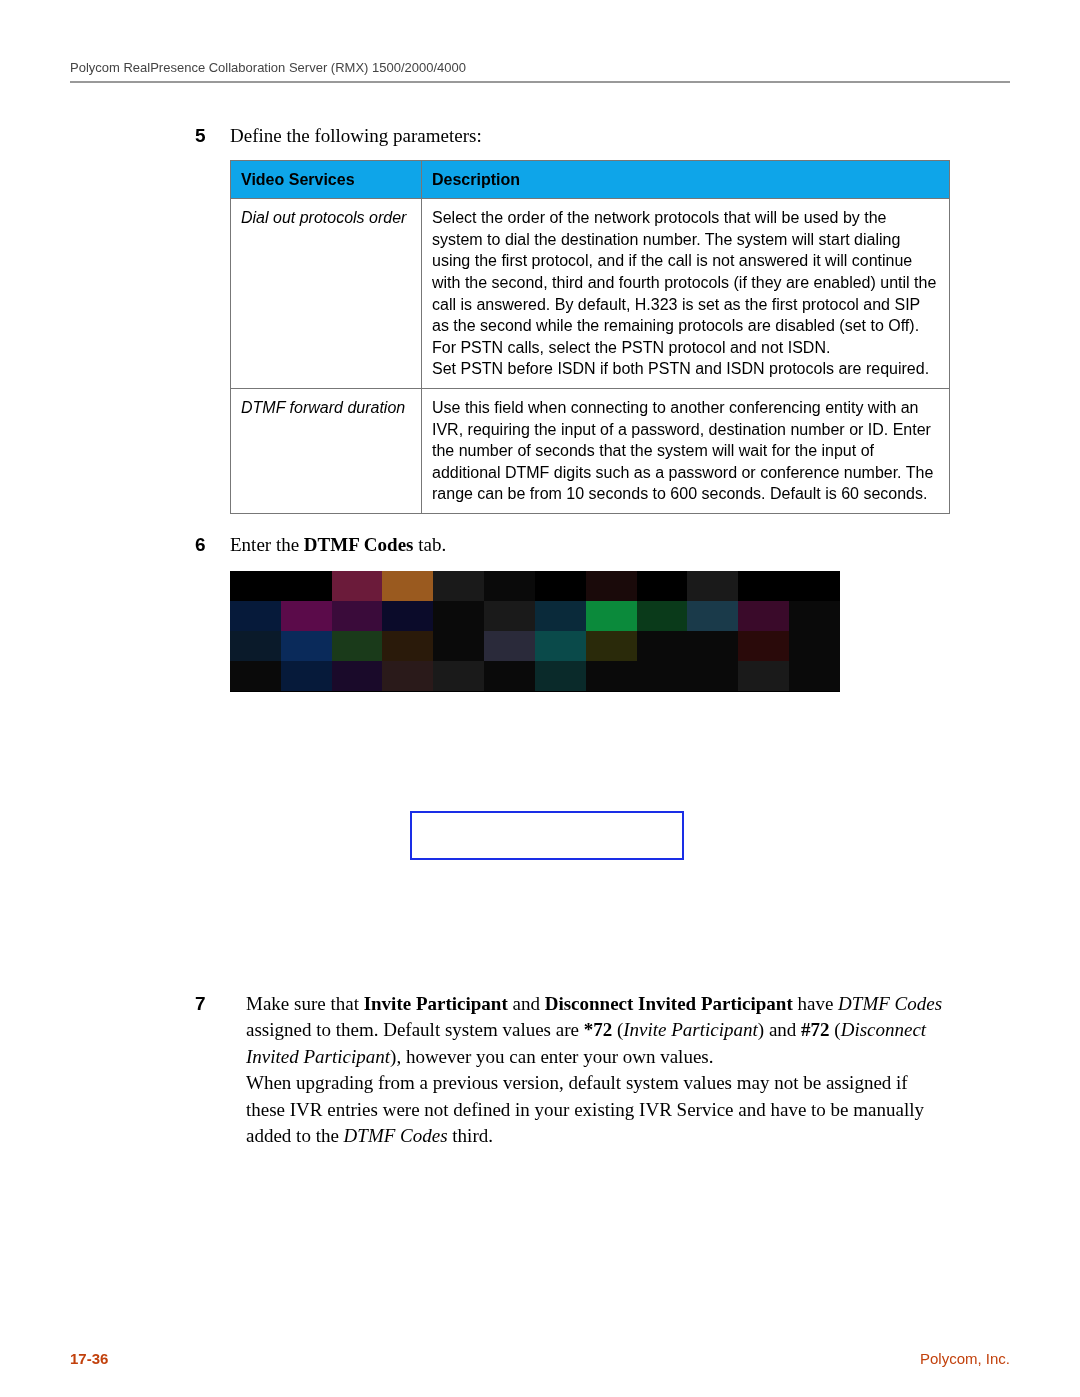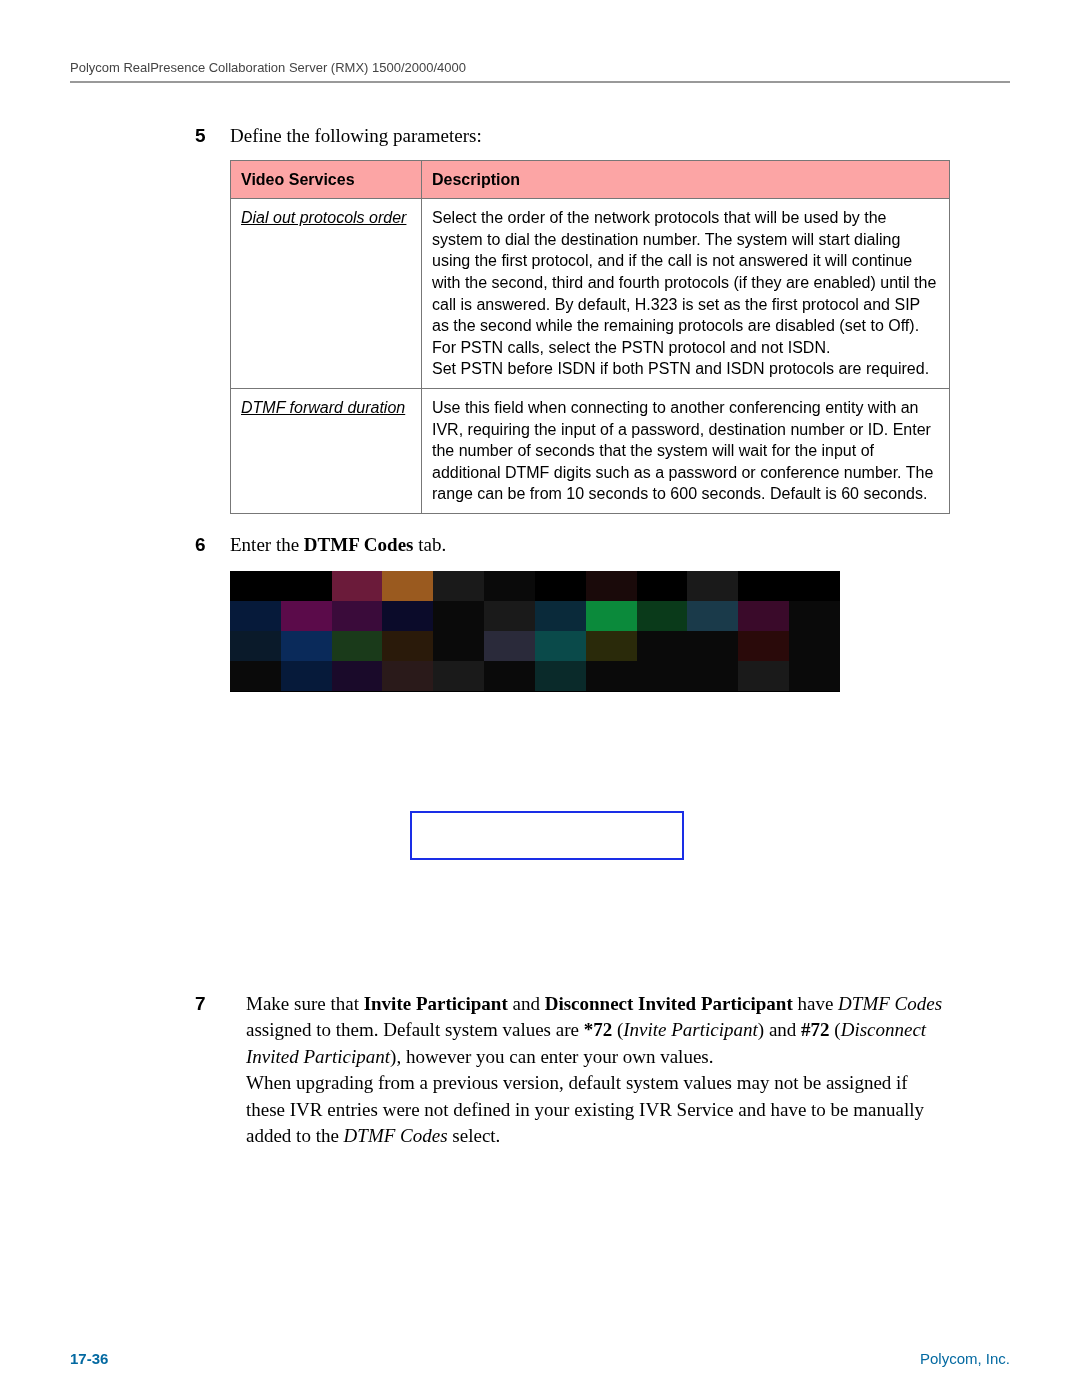--- a/index.html
+++ b/index.html
@@ -66,27 +66,26 @@
     font-size: 16px;
     line-height: 1.35;
   }
   table.params th, table.params td {
     border: 1px solid #777;
     padding: 8px 10px;
     text-align: left;
     vertical-align: top;
   }
   table.params th {
-    background: #fca5a5;
+    background: #0ea5e9;
     font-weight: bold;
   }
   table.params td.col1 {
     font-style: italic;
     width: 170px;
-    text-decoration: underline;
   }
   .dtmf-intro {
     margin-top: 4px;
   }
 
   
   .shot {
     margin-top: 12px;
     width: 610px;
     height: 400px;
@@ -126,21 +125,21 @@
 
   .footer {
     position: absolute;
     left: 70px;
     right: 70px;
     bottom: 30px;
     display: flex;
     justify-content: space-between;
     font-family: Arial, Helvetica, sans-serif;
     font-size: 15px;
-    color: #0369a1;
+    color: #c2410c;
   }
   .footer .pg { font-weight: bold; }
 </style>
 </head>
 <body>
 
 <div class="page">
 
   <div class="hdr-line">Polycom RealPresence Collaboration Server (RMX) 1500/2000/4000</div>
   <hr class="rule">
@@ -242,21 +241,21 @@
           <div class="highlight-box"></div>
         </div>
       </div>
     </div>
 
     <div class="step" style="margin-top:20px;">
       <span class="step-num">7</span>
       <div class="step-body step7-text">
         <span>Make sure that </span><b>Invite Participant</b><span> and </span><b>Disconnect Invited Participant</b><span> have </span><i>DTMF Codes</i><span> assigned to them. Default system values are </span><b>*72</b><span> (</span><i>Invite Participant</i><span>) and </span><b>#72</b><span> (</span><i>Disconnect Invited Participant</i><span>), however you can enter your own values.</span>
         <br>
-        <span>When upgrading from a previous version, default system values may not be assigned if these IVR entries were not defined in your existing IVR Service and have to be manually added to the </span><i>DTMF Codes</i><span> select.</span>
+        <span>When upgrading from a previous version, default system values may not be assigned if these IVR entries were not defined in your existing IVR Service and have to be manually added to the </span><i>DTMF Codes</i><span> third.</span>
       </div>
     </div>
 
   </div>
 
   <div class="footer">
     <span class="pg">17-36</span>
     <span>Polycom, Inc.</span>
   </div>
 

